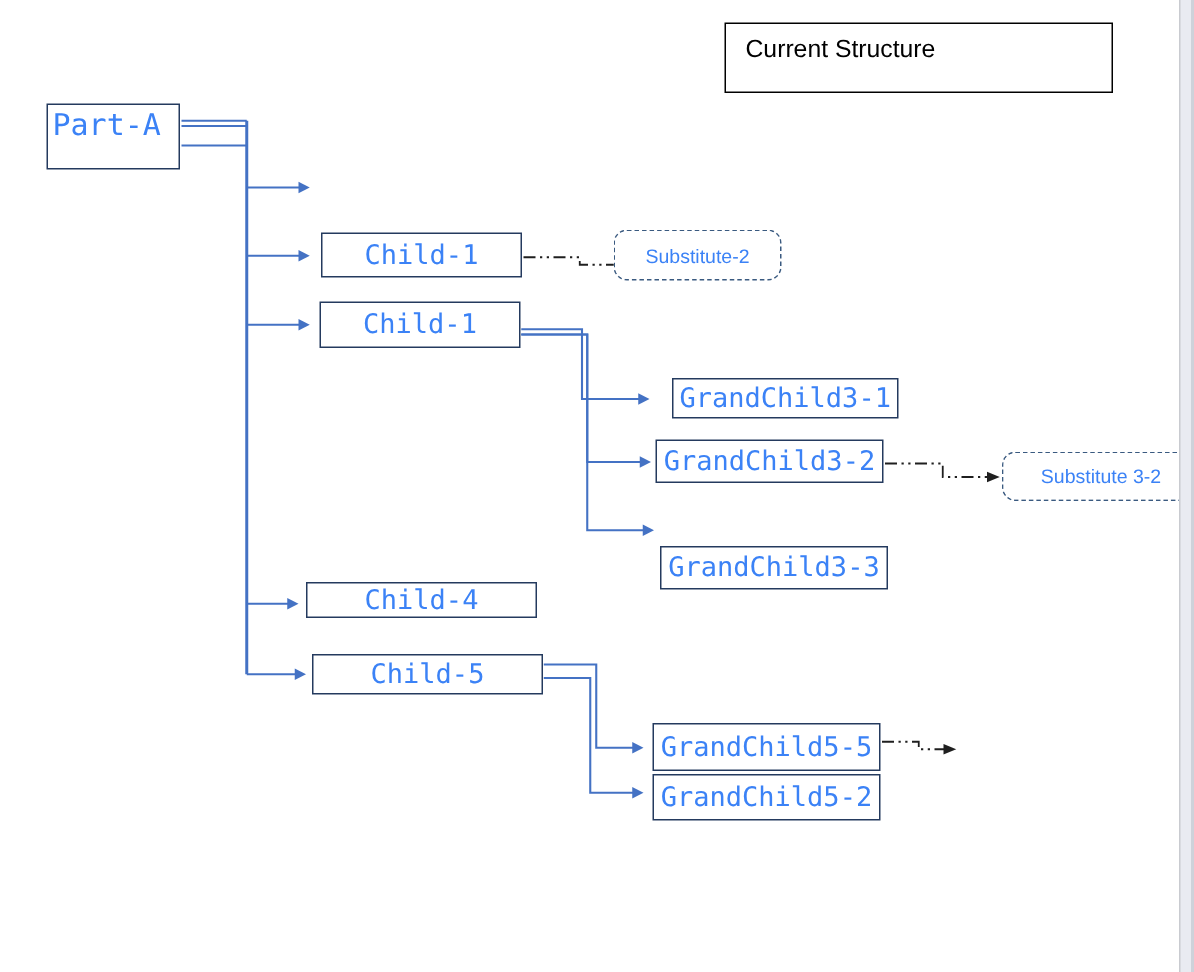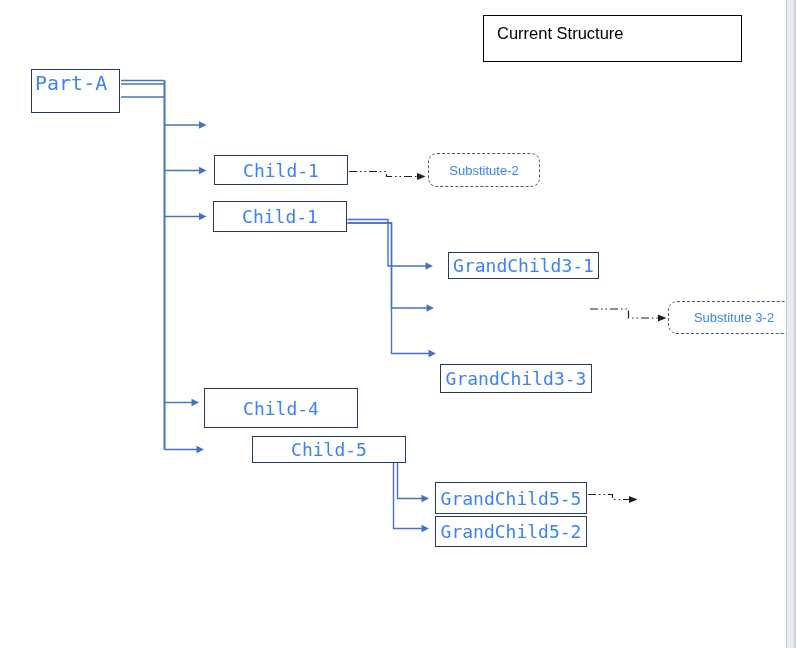--- a/index.html
+++ b/index.html
@@ -41,28 +41,28 @@
     border:1.6px solid #000000;
     background:#ffffff;
     font-size:16.5px;color:#000;
     padding:8px 0 0 13px;
   }
   
   .part-a  {left:31px;  top:69px;  width:89px;  height:44px;}
   .child1  {left:213px; top:108px; width:134px; height:30px;}
   .child2  {left:214px; top:155px; width:134px; height:30px;}
   .child3  {left:213px; top:201px; width:134px; height:31px;}
-  .child4  {left:204px; top:388px; width:154px; height:40px;}
-  .child5  {left:208px; top:436px; width:154px; height:27px;margin-left:44px;}
+  .child4  {left:204px; top:388px; width:154px; height:24px;}
+  .child5  {left:208px; top:436px; width:154px; height:27px;}
   .gc31    {left:448px; top:252px; width:151px; height:27px;}
   .gc32    {left:437px; top:293px; width:152px; height:29px;}
   .gc33    {left:440px; top:339px; width:152px; height:29px;margin-top:25px;}
   .gc51    {left:435px; top:482px; width:152px; height:32px;}
   .gc52    {left:435px; top:516px; width:152px; height:31px;}
-  .sub2    {left:428px; top:153px; width:112px; height:34px;text-align:center;}
+  .sub2    {left:409px; top:153px; width:112px; height:34px;text-align:center;}
   .sub32   {left:668px; top:301px; width:132px; height:33px;}
   .sub51   {left:642px; top:483px; width:134px; height:31px;}
   .edge-strip{
     position:absolute;right:0;top:0;width:9px;height:648px;
     background:#e9ebf1;
     border-left:1px solid #c9cbd0;
   }
   .edge-strip .inner{
     position:absolute;right:0;top:0;width:2px;height:100%;
     background:#ced2da;
@@ -126,20 +126,21 @@
   <div class="titlebox">Current Structure</div>
 
   <div class="node solid root part-a">Part-A</div>
 
   <div class="node solid child2">Child-1</div>
   <div class="node solid child3">Child-1</div>
   <div class="node solid child4">Child-4</div>
   <div class="node solid child5">Child-5</div>
 
   <div class="node solid gc31">GrandChild3-1</div>
+  <div class="node solid gc32">GrandChild3-2</div>
   <div class="node solid gc33">GrandChild3-3</div>
   <div class="node solid gc51">GrandChild5-5</div>
   <div class="node solid gc52">GrandChild5-2</div>
 
   <div class="node dashedbox sub2">Substitute-2</div>
   <div class="node dashedbox sub32">Substitute 3-2</div>
 
   <div class="edge-strip">
     <div class="inner"></div>
   </div>

